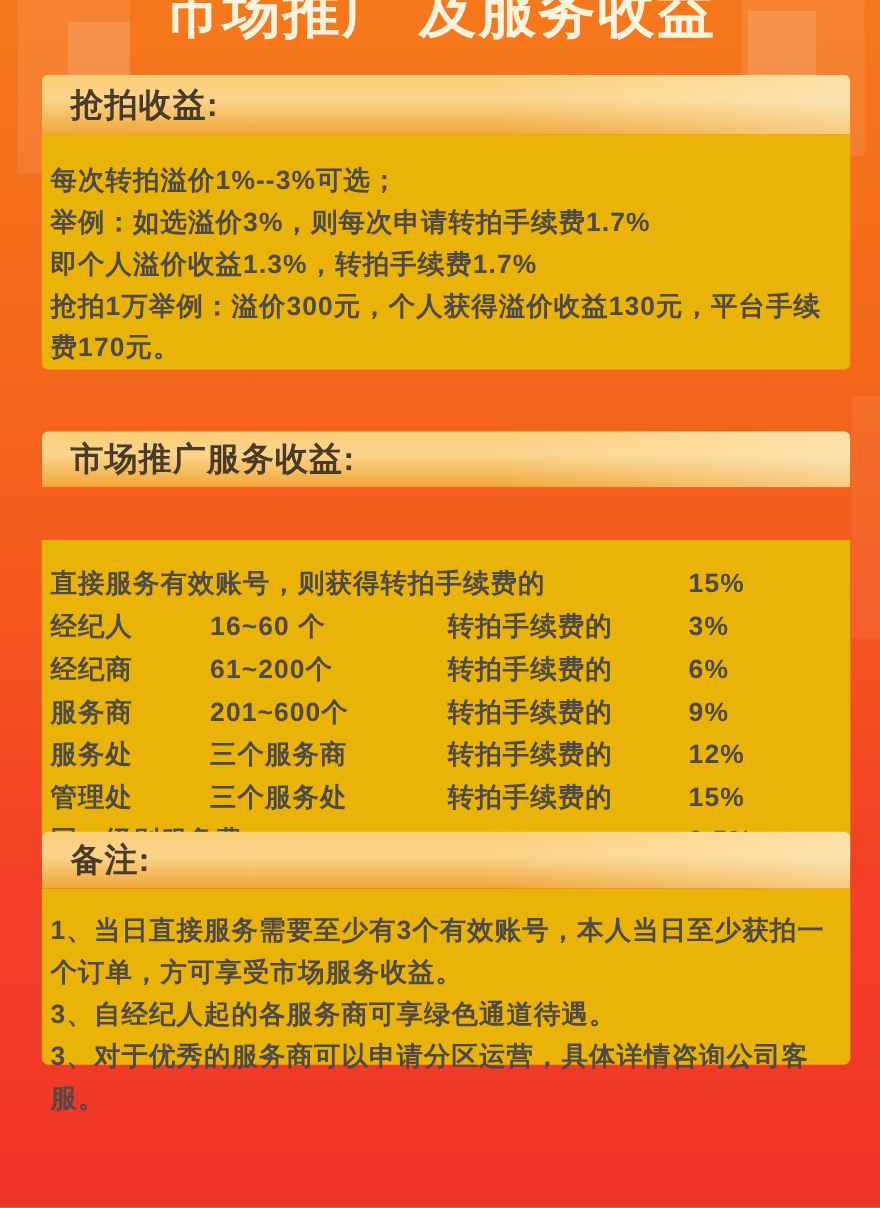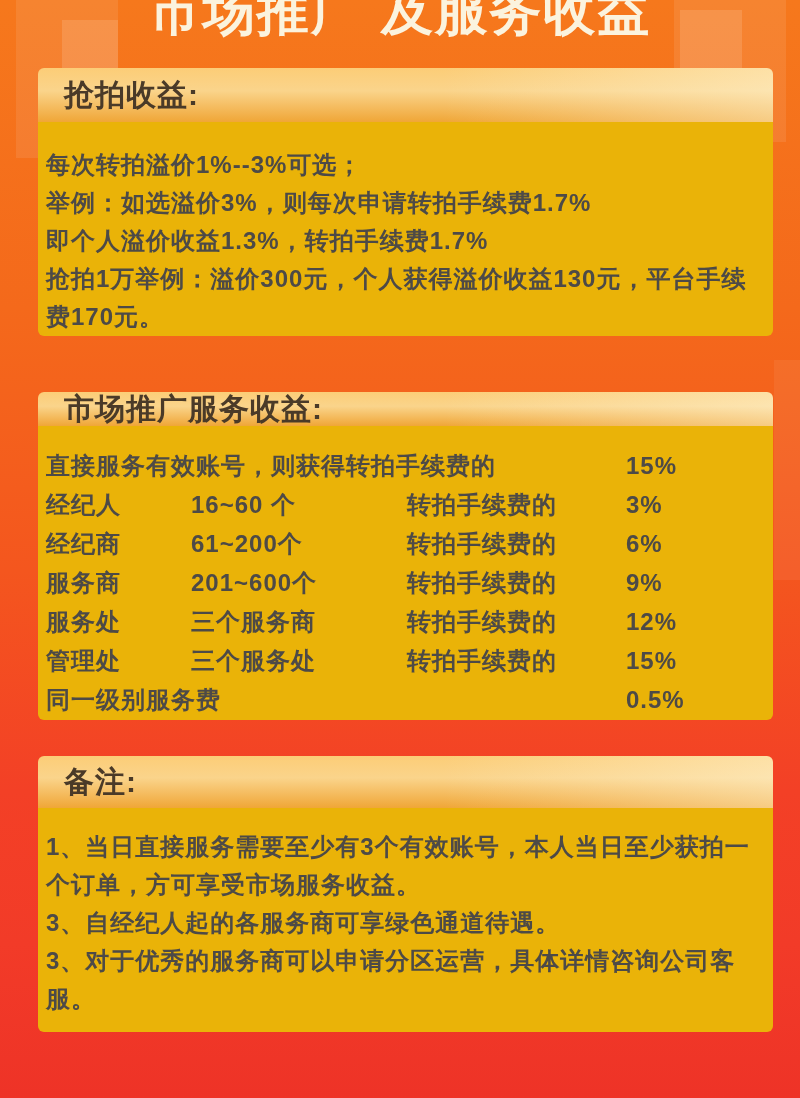--- a/index.html
+++ b/index.html
@@ -63,33 +63,33 @@
     font-weight: 700;
     font-size: 24px;
     letter-spacing: 1px;
   }
   #card-qiangpai { top: 68px; }
   #card-qiangpai .card-header { height: 54px; }
   #card-qiangpai .card-body { height: 214px; padding: 24px 8px 0 8px; box-sizing: border-box; }
   #card-qiangpai p { margin: 0; line-height: 38px; }
 
   #card-market { top: 392px; }
-  #card-market .card-header { height: 34px; }
-  #card-market .card-body { height: 294px; padding: 20px 8px 0 8px; box-sizing: border-box; }
+  #card-market .card-header { height: 51px; }
+  #card-market .card-body { height: 294px; padding: 20px 8px 0 8px; box-sizing: border-box; margin-top: 48px; }
   .trow {
     display: grid;
     grid-template-columns: 145px 216px 219px 1fr;
     line-height: 39px;
     white-space: nowrap;
   }
   .trow .span3 { grid-column: 1 / 4; }
 
   #card-notes { top: 756px; }
   #card-notes .card-header { height: 52px; }
-  #card-notes .card-body { height: 224px; padding: 20px 10px 0 8px; box-sizing: border-box; }
+  #card-notes .card-body { height: 160px; padding: 20px 10px 0 8px; box-sizing: border-box; }
   #card-notes p { margin: 0; line-height: 38px; }
 </style>
 </head>
 <body>
 
 <div class="deco b-tl1"></div>
 <div class="deco b-tl2"></div>
 <div class="deco b-tr1"></div>
 <div class="deco b-tr2"></div>
 <div class="deco b-r1"></div>

